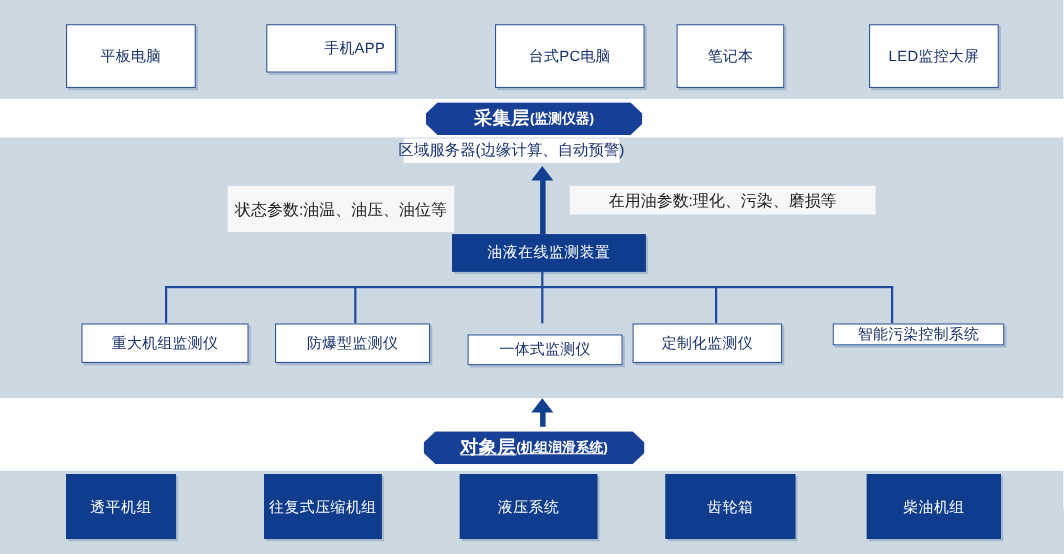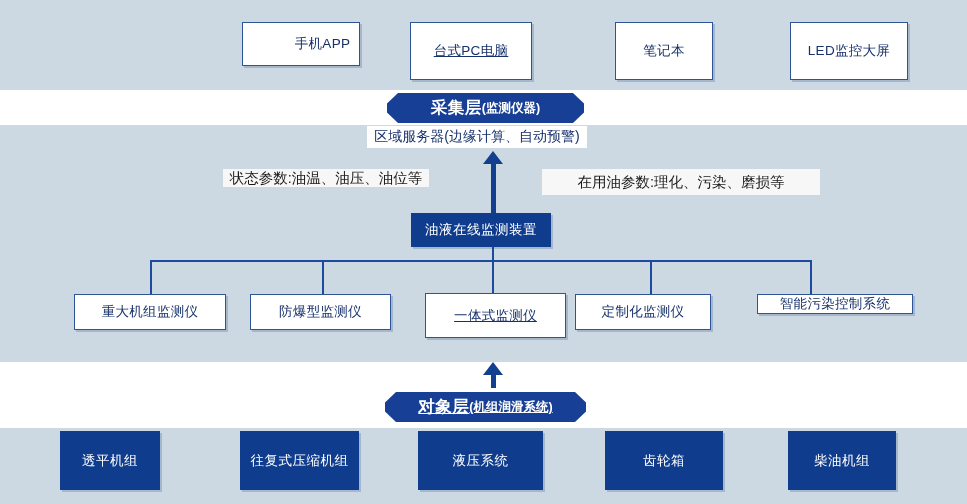--- a/index.html
+++ b/index.html
@@ -116,61 +116,62 @@
 </style>
 </head>
 <body>
 
 <div id="canvas">
 
   <div class="band" id="band-top"></div>
   <div class="band" id="band-middle"></div>
   <div class="band" id="band-bottom"></div>
 
+  <div class="obox shadow" style="left:60px;  top:22px; width:118px; height:58px;">平板电脑</div>
   <div class="obox shadow" style="left:242px; top:22px; width:118px; height:44px;padding-left:43px;">手机APP</div>
-  <div class="obox shadow" style="left:410px; top:22px; width:122px; height:58px;text-decoration:underline;">台式PC电脑</div>
+  <div class="obox shadow" style="left:450px; top:22px; width:136px; height:58px;">台式PC电脑</div>
   <div class="obox shadow" style="left:615px; top:22px; width:98px; height:58px;">笔记本</div>
   <div class="obox shadow" style="left:790px; top:22px; width:118px; height:58px;">LED监控大屏</div>
 
   <div class="badge" style="left:387px; top:93px; width:197px; height:30px;">
     <span class="big">采集层</span>
     <span class="small">(监测仪器)</span>
   </div>
 
-  <div class="tlabel navy" style="left:367px; top:126px; width:220px; height:22px;">区域服务器(边缘计算、自动预警)</div>
+  <div class="tlabel navy" style="left:367px; top:126px; width:196px; height:22px;">区域服务器(边缘计算、自动预警)</div>
 
   <div class="arrow-stem" style="left:491px; top:163px; width:5px; height:50px;"></div>
   <div class="arrow-head" style="left:483px; top:151px;"></div>
 
-  <div class="tlabel" style="left:207px; top:169px; width:206px; height:18px;margin-left:16px;">状态参数:油温、油压、油位等</div>
-  <div class="tlabel" style="left:518px; top:169px; width:278px; height:26px;margin-left:24px;">在用油参数:理化、污染、磨损等</div>
+  <div class="tlabel" style="left:207px; top:169px; width:206px; height:42px;">状态参数:油温、油压、油位等</div>
+  <div class="tlabel" style="left:518px; top:169px; width:278px; height:26px;">在用油参数:理化、污染、磨损等</div>
 
-  <div class="fbox" style="left:411px; top:213px; width:140px; height:34px;">油液在线监测装置</div>
+  <div class="fbox" style="left:411px; top:213px; width:176px; height:34px;">油液在线监测装置</div>
 
   <div class="vline" style="left:492px; top:247px; height:14px;"></div>
   <div class="hline" style="left:150px; top:260px; width:662px;"></div>
   <div class="vline" style="left:150px; top:260px; height:34px;"></div>
   <div class="vline" style="left:322px; top:260px; height:34px;"></div>
   <div class="vline" style="left:492px; top:260px; height:34px;"></div>
   <div class="vline" style="left:650px; top:260px; height:34px;"></div>
   <div class="vline" style="left:810px; top:260px; height:34px;"></div>
 
   <div class="obox shadow" style="left:74px;  top:294px; width:152px; height:36px;">重大机组监测仪</div>
   <div class="obox shadow" style="left:250px; top:294px; width:141px; height:36px;">防爆型监测仪</div>
-  <div class="obox shadow" style="left:425px; top:293px; width:141px; height:45px;text-decoration:underline;">一体式监测仪</div>
+  <div class="obox shadow" style="left:425px; top:304px; width:141px; height:28px;">一体式监测仪</div>
   <div class="obox shadow" style="left:575px; top:294px; width:136px; height:36px;">定制化监测仪</div>
   <div class="obox shadow" style="left:757px; top:294px; width:156px; height:20px;">智能污染控制系统</div>
 
   <div class="arrow-stem" style="left:491px; top:374px; width:5px; height:14px;"></div>
   <div class="arrow-head" style="left:483px; top:362px;"></div>
 
   <div class="badge" style="left:385px; top:392px; width:201px; height:30px;text-decoration:underline;">
     <span class="big">对象层</span>
     <span class="small">(机组润滑系统)</span>
   </div>
 
   <div class="fbox" style="left:60px;  top:431px; width:100px; height:59px;">透平机组</div>
-  <div class="fbox" style="left:240px; top:431px; width:119px; height:59px;">往复式压缩机组</div>
+  <div class="fbox" style="left:240px; top:431px; width:107px; height:59px;">往复式压缩机组</div>
   <div class="fbox" style="left:418px; top:431px; width:125px; height:59px;">液压系统</div>
   <div class="fbox" style="left:605px; top:431px; width:118px; height:59px;">齿轮箱</div>
-  <div class="fbox" style="left:788px; top:431px; width:108px; height:59px;">柴油机组</div>
+  <div class="fbox" style="left:788px; top:431px; width:122px; height:59px;">柴油机组</div>
 
 </div>
 
 </body></html>

